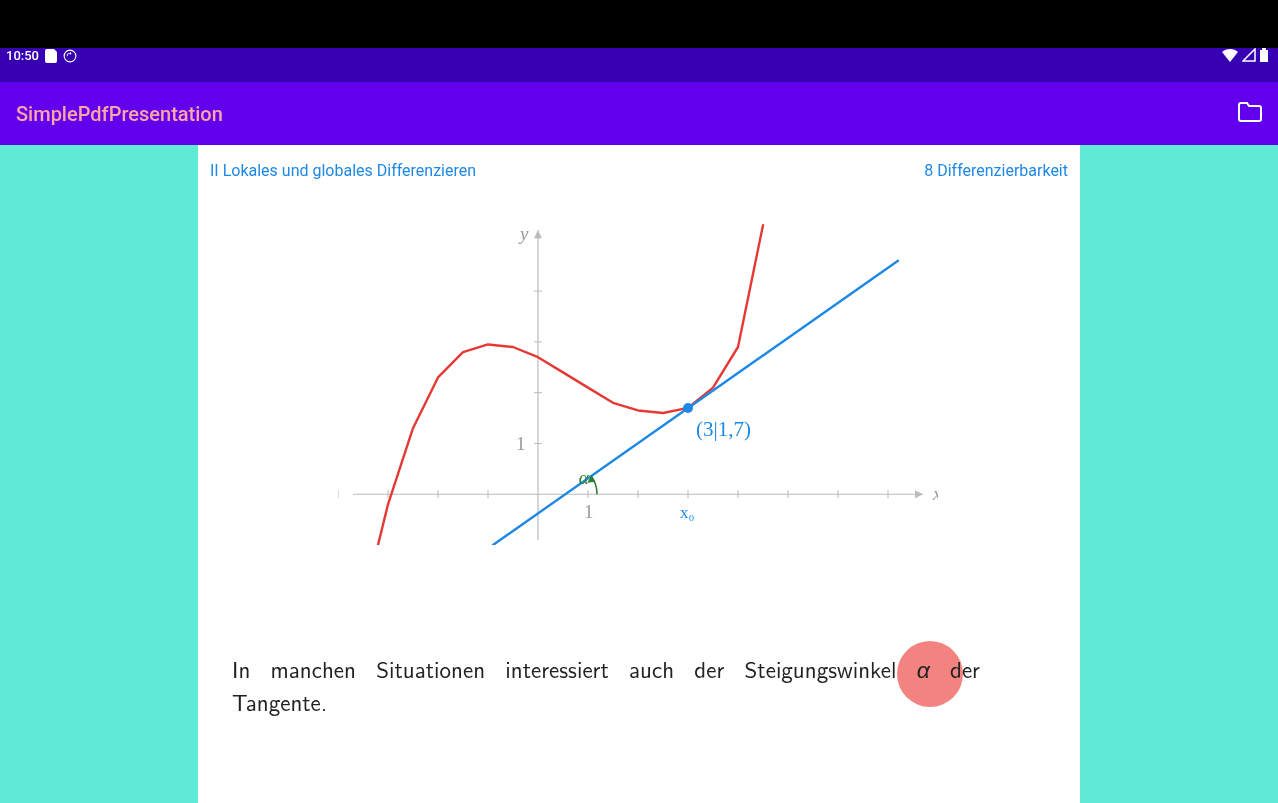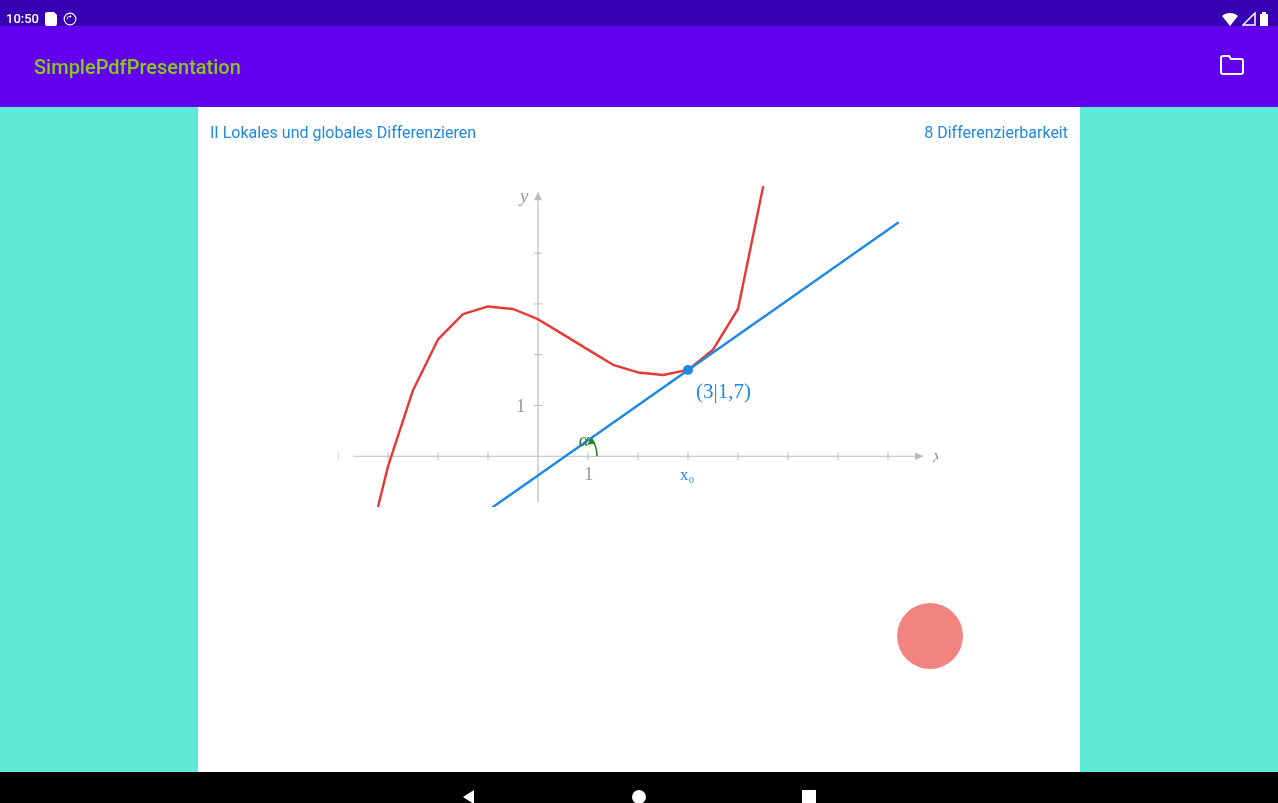--- a/index.html
+++ b/index.html
@@ -5,40 +5,41 @@
 html, body {
   margin: 0;
   padding: 0;
   width: 1278px;
   height: 803px;
   background: #000;
   font-family: -apple-system, BlinkMacSystemFont, "Segoe UI", Roboto, sans-serif;
   overflow: hidden;
 }
 .status-bar {
-  height: 26px;
+  height: 34px;
   background: #3700B3;
   color: #fff;
   display: flex;
-  align-items: flex-end;
+  align-items: flex-start;
   padding: 0 10px 0 6px;
   font-size: 13px;
   font-weight: 500;
   justify-content: space-between;
+  margin-top: 48px;
 }
 .status-left { display: flex; align-items: center; gap: 6px; }
 .status-right { display: flex; align-items: center; gap: 4px; }
 .status-right svg { display: block; }
 .app-bar {
-  height: 81px;
+  height: 63px;
   background: #6200EE;
   display: flex;
   align-items: center;
-  padding: 0 34px;
-  color: #84cc16;
+  padding: 0 16px;
+  color: #fca5a5;
   justify-content: space-between;
 }
 .app-title {
   font-size: 20px;
   font-weight: 500;
 }
 .folder-btn { cursor: pointer; }
 .content-area {
   width: 1278px;
   height: 665px;
@@ -185,20 +186,23 @@
           <text x="358" y="220.9230769230769" class="point-label">(3|1,7)</text>
           <text x="342" y="303.2307692307692" class="x0-label">x₀</text>
           <path d="M 259.05357142857144 279.2307692307692 A 32 32 0 0 0 253.2444306967518 260.84493526017195" fill="none" stroke="#2E7D32" stroke-width="1.6"></path>
           <path d="M 253.2444306967518 260.84493526017195 l 4 6 l -8 1 z" fill="#2E7D32"></path>
           <text x="240.6535714285714" y="269.2307692307692" class="alpha-label">α</text>
         </svg>
     </div>
 
     <div class="highlight-circle"></div>
 
+    <div class="body-text">
+      <span>In manchen Situationen interessiert auch der Steigungswinkel </span><span class="alpha-inline">α</span><span> der Tangente.</span>
+    </div>
 
   </div>
 </div>
 
 <div class="nav-bar">
   <div class="nav-btn">
     <svg width="18" height="18" viewBox="0 0 18 18">
         <path fill="#fff" d="M14 2v14L3 9z"></path>
       </svg>
   </div>

